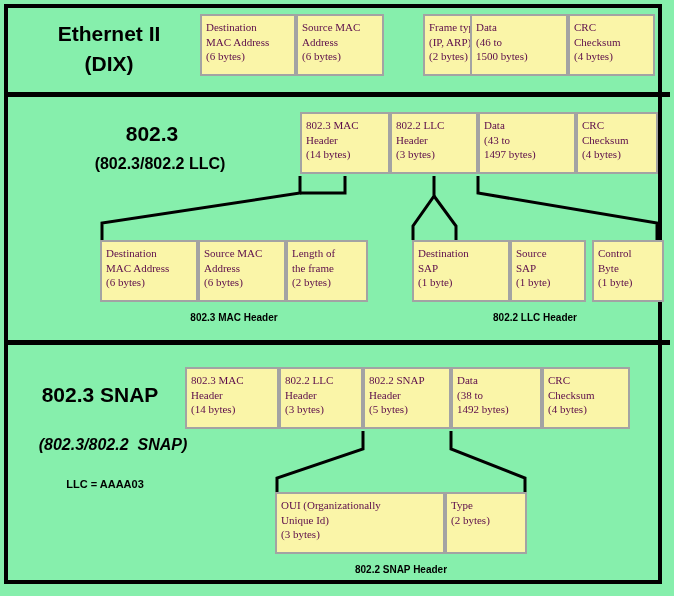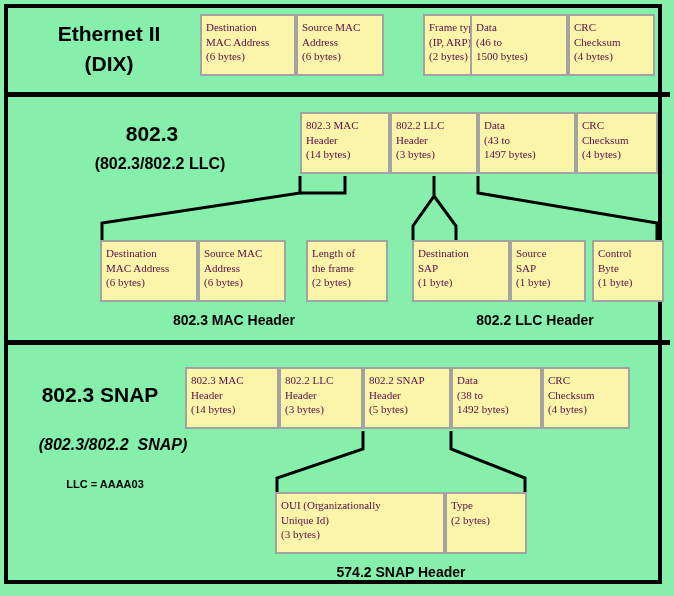--- a/index.html
+++ b/index.html
@@ -51,21 +51,21 @@
     white-space:pre;
     letter-spacing:0px;
   }
   .t-lg{font-size:21px;}
   .t-md{font-size:16px;margin-left:8px;}
   .t-xs{font-size:11px;}
   .caption{
     position:absolute;
     color:#000000;
     font-weight:bold;
-    font-size:14px;
+    font-size:10px;
     text-align:center;
     white-space:pre;
   }
   .connectors{
     position:absolute;left:0;top:0;
     width:674px;height:596px;
     pointer-events:none;
   }
 </style>
 </head>
@@ -123,21 +123,21 @@
 
     <polyline points="478,176 478,193 657,223 657,240" fill="none" stroke="#000" stroke-width="3"></polyline>
   </svg>
 
   <div class="fieldbox" style="left:100px;top:240px;width:98px;height:62px;">Destination
 MAC Address
 (6 bytes)</div>
   <div class="fieldbox" style="left:198px;top:240px;width:88px;height:62px;">Source MAC
 Address
 (6 bytes)</div>
-  <div class="fieldbox" style="left:286px;top:240px;width:82px;height:62px;margin-left:20px;">Length of
+  <div class="fieldbox" style="left:286px;top:240px;width:82px;height:62px;">Length of
 the frame
 (2 bytes)</div>
   <div class="caption" style="left:100px;top:312px;width:268px;">802.3 MAC Header</div>
 
   <div class="fieldbox" style="left:412px;top:240px;width:98px;height:62px;">Destination
 SAP
 (1 byte)</div>
   <div class="fieldbox" style="left:510px;top:240px;width:76px;height:62px;">Source
 SAP
 (1 byte)</div>
@@ -169,15 +169,15 @@
   <svg class="connectors" viewBox="0 0 674 596" width="674" height="596">
     <polyline points="363,431 363,449 277,478 277,492" fill="none" stroke="#000" stroke-width="3"></polyline>
     <polyline points="451,431 451,449 525,478 525,492" fill="none" stroke="#000" stroke-width="3"></polyline>
   </svg>
 
   <div class="fieldbox" style="left:275px;top:492px;width:170px;height:62px;">OUI (Organizationally
 Unique Id)
 (3 bytes)</div>
   <div class="fieldbox" style="left:445px;top:492px;width:82px;height:62px;">Type
 (2 bytes)</div>
-  <div class="caption" style="left:275px;top:564px;width:252px;">574.2 SNAP Header</div>
+  <div class="caption" style="left:275px;top:564px;width:252px;">802.2 SNAP Header</div>
 
 </div>
 
 </body></html>

